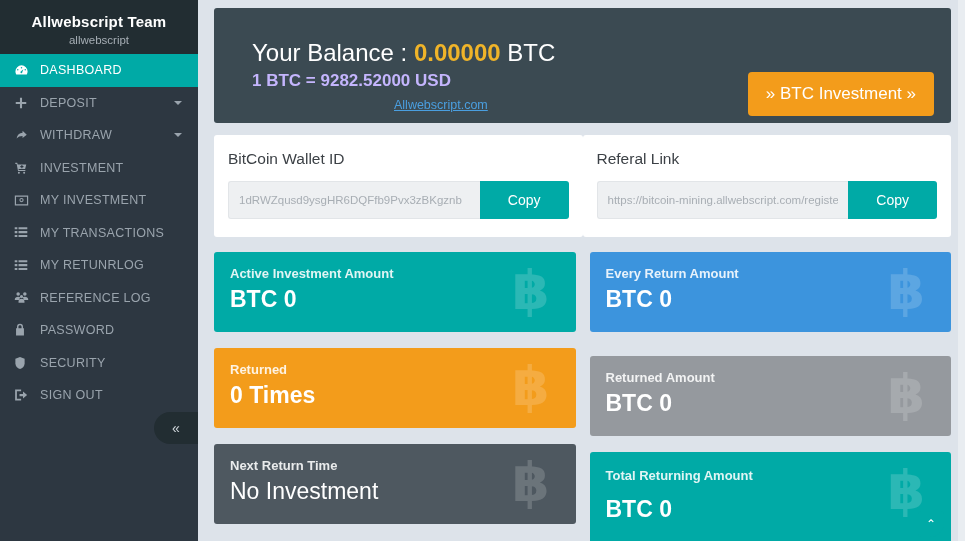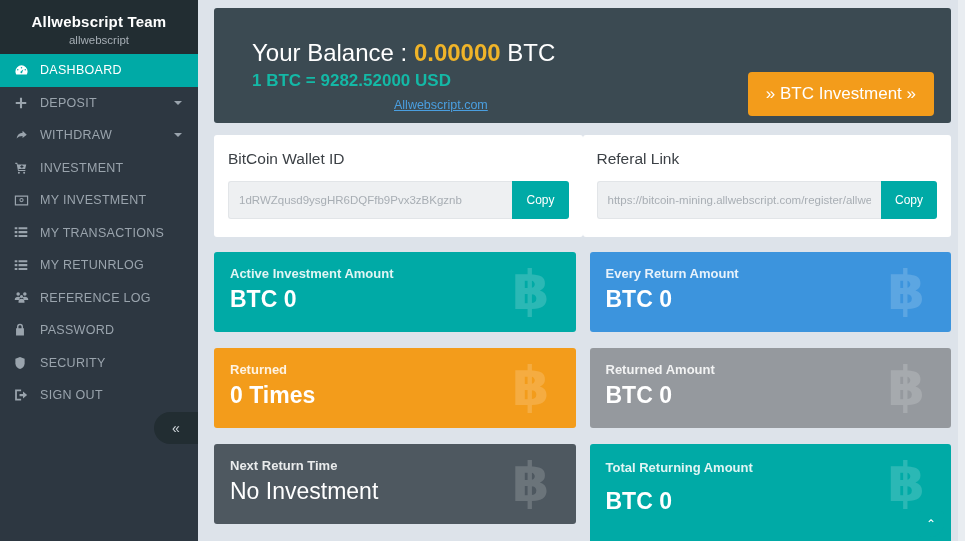--- a/index.html
+++ b/index.html
@@ -92,21 +92,21 @@
     height: 115px;
     border-radius: 3px;
     position: relative;
     padding: 30px 0 0 38px;
   }
   #bal-line1 {
     font-size: 24px; color: #ffffff; font-weight: normal; line-height: 30px;
   }
   #bal-line1 .amount { color: #f0b429; font-weight: bold; }
   #bal-line2 {
-    font-size: 17px; color: #14b8a6; font-weight: bold; line-height: 26px;
+    font-size: 17px; color: #c4b5fd; font-weight: bold; line-height: 26px;
   }
   #bal-site {
     position: absolute; left: 180px; top: 90px;
     font-size: 12.5px; color: #4a9fe0;
   }
   #btc-invest-btn {
     position: absolute; right: 17px; top: 64px;
     background: #f39c1b;
     color: #ffffff;
     border: none;
@@ -149,22 +149,22 @@
     white-space: nowrap;
     overflow: hidden;
   }
   .ig-btn {
     flex: 0 0 auto;
     background: #00aaa6;
     color: #ffffff;
     border: none;
     border-radius: 0 3px 3px 0;
     height: 38px;
-    padding: 0 14px;
-    font-size: 12px;
+    padding: 0 28px;
+    font-size: 14px;
     font-family: "Liberation Sans", sans-serif;
     cursor: pointer;
   }
 
   
   #cards-area { margin-top: 15px; display: flex; gap: 14px; }
   .card-col { flex: 1 1 0; min-width: 0; display: flex; flex-direction: column; gap: 16px; }
   .stat-card {
     position: relative;
     border-radius: 3px;
@@ -189,21 +189,21 @@
     position: absolute; right: 26px; top: 8px;
     font-size: 54px; line-height: 62px;
     font-weight: bold;
     color: rgba(255,255,255,.17);
     z-index: 1;
     font-family: "DejaVu Sans", sans-serif;
   }
   .c-teal   { background: #00aaa6; }
   .c-blue   { background: #3c94dd; }
   .c-orange { background: #f39c1b; }
-  .c-gray   { background: #95999e; }
+  .c-gray   { background: #95999e; margin-top: 8px; }
   .c-dark   { background: #4e5860; }
 
   #scroll-top {
     position: absolute;
     right: 21px; bottom: 4px;
     width: 26px; height: 26px;
     background: #00aaa6;
     border-radius: 4px 4px 14px 4px;
     color: #ffffff;
     display: flex; align-items: center; justify-content: center;

